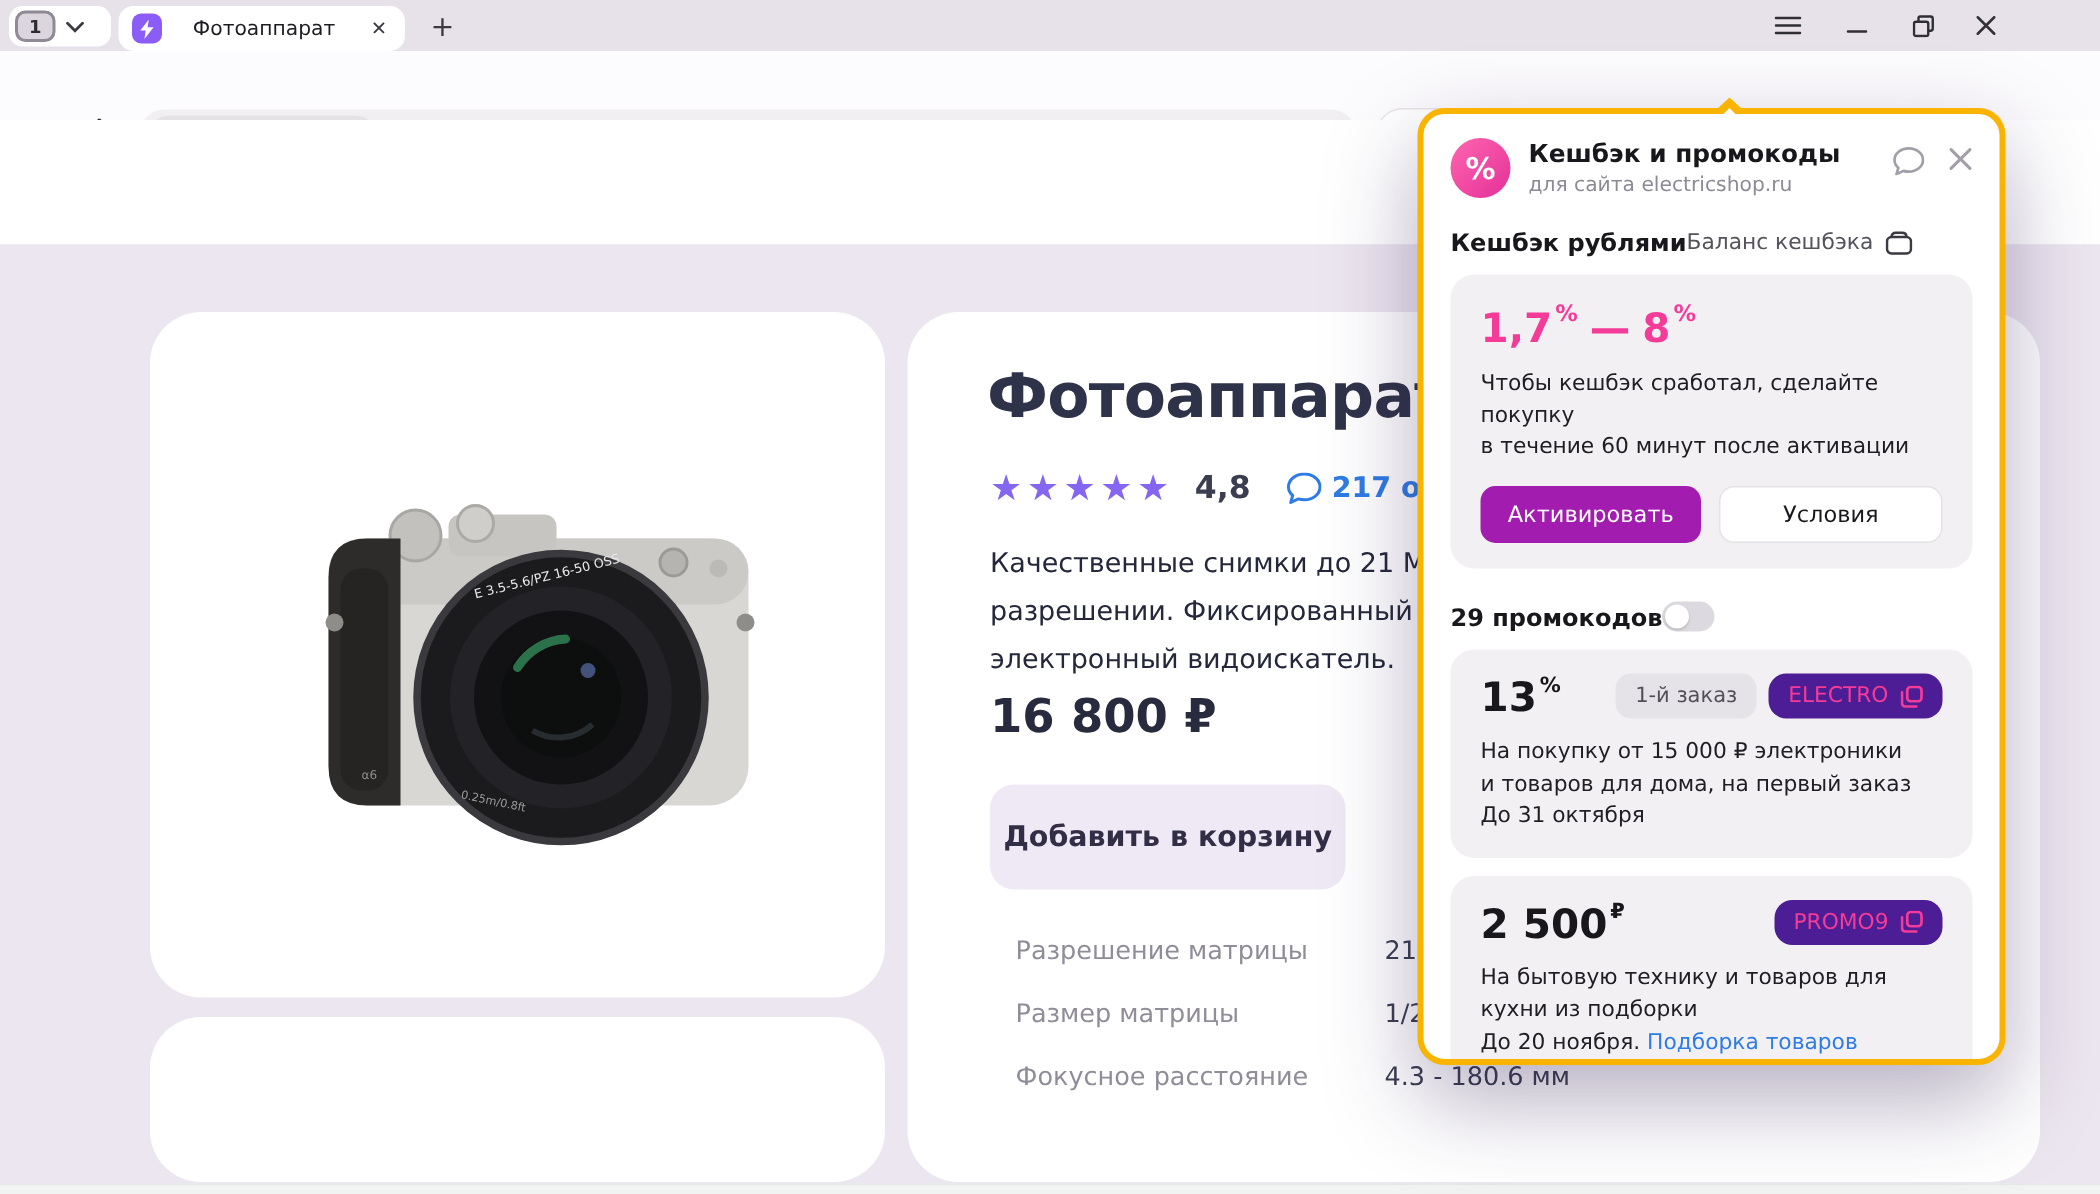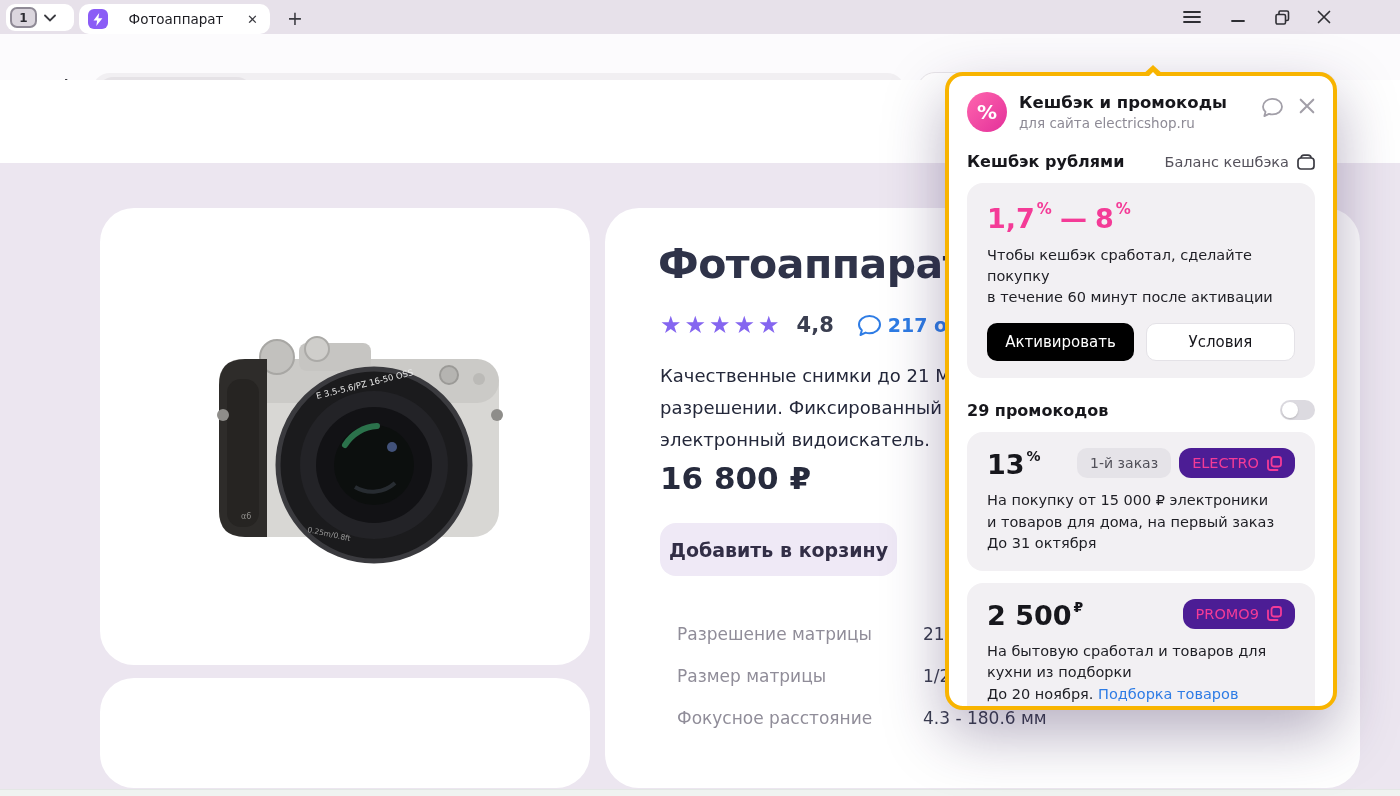--- a/index.html
+++ b/index.html
@@ -45,48 +45,48 @@
   .card-related { left:100px; top:515px; width:490px; height:110px; }
 
   .p-title { position:absolute; left:53px; top:32px; font-size:41px; font-weight:800; color:#2F3349; letter-spacing:-0.5px; }
   .p-rating { position:absolute; left:55px; top:103px; display:flex; align-items:center; gap:10px; }
   .stars { font-size:24px; color:#8566F0; letter-spacing:3px; }
   .rating-val { font-size:21px; font-weight:700; color:#3A3E50; margin-left:4px; }
   .reviews { display:flex; align-items:center; gap:7px; margin-left:14px; }
   .reviews span { font-size:19px; font-weight:700; color:#2E7CE5; white-space:nowrap; }
   .p-desc { position:absolute; left:55px; top:152px; font-size:18px; line-height:32px; color:#24283A; white-space:nowrap; }
   .p-price { position:absolute; left:55px; top:252px; font-size:31px; font-weight:800; color:#272B3D; }
-  .p-cart { position:absolute; left:55px; top:315px; width:237px; height:53px; border-radius:16px; background:#EFE9F6; border:none; font-family:inherit; font-size:19px; font-weight:700; color:#322E46; }
+  .p-cart { position:absolute; left:55px; top:315px; width:237px; height:70px; border-radius:16px; background:#EFE9F6; border:none; font-family:inherit; font-size:19px; font-weight:700; color:#322E46; }
   .p-specs { position:absolute; left:55px; top:405px; width:560px; }
   .spec-row { display:flex; height:42px; align-items:center;margin-left:17px; }
   .spec-row .lbl { width:246px; font-size:17px; color:#908D99; }
   .spec-row .val { font-size:17px; color:#3A3E50; }
   .bottom-strip { position:absolute; left:0; top:789px; width:1400px; height:7px; background:#F0F3F1; border-top:1px solid #E3E7E5; }
 
   
   .popup { position:absolute; left:945px; top:72px; width:392px; height:638px; background:#fff; border:4px solid #F8B400; border-radius:18px; box-shadow:0 24px 60px rgba(50,30,80,.35); }
   .notch { position:absolute; top:-11px; left:192px; width:0; height:0; border-left:12px solid transparent; border-right:12px solid transparent; border-bottom:11px solid #F8B400; }
   .notch-in { position:absolute; top:-4px; left:197px; width:0; height:0; border-left:7px solid transparent; border-right:7px solid transparent; border-bottom:7px solid #fff; }
   .popup-body { width:100%; height:630px; overflow:hidden; padding:0 18px; }
   .pp-header { display:flex; align-items:flex-start; gap:12px; margin-top:16px; }
   .pp-icon { width:40px; height:40px; border-radius:50%; background:linear-gradient(135deg,#FF66AE,#E3309A); color:#fff; font-size:20px; font-weight:700; display:flex; align-items:center; justify-content:center; flex:none; }
   .pp-title { font-size:16.5px; font-weight:700; color:#17171C; margin-top:1px; }
   .pp-sub { font-size:13.5px; color:#8D8A95; margin-top:3px; }
   .pp-hicons { margin-left:auto; display:flex; gap:16px; margin-top:6px; color:#A29FA8; }
-  .pp-row { display:flex; align-items:center; justify-content:space-between; margin-top:20px;gap:40px; }
+  .pp-row { display:flex; align-items:center; margin-top:20px; }
   .pp-row .bold { font-size:16px; font-weight:700; color:#17171C; }
   .balance { display:flex; align-items:center; gap:8px; font-size:14.5px; color:#55525C; }
   .gcard { background:#F2F0F3; border-radius:16px; margin-top:12px; padding:17px 20px; }
   .rate { color:#F43B97; font-size:27px; font-weight:700; }
   .rate sup { font-size:15px; font-weight:700; vertical-align:14px; margin-left:2px; }
   .rate .dash { margin:0 8px; }
   .note { font-size:14.5px; line-height:21px; color:#1E1E24; margin-top:11px; }
   .btnrow { display:flex; gap:12px; margin-top:15px; }
   .btn { flex:1; height:38px; border-radius:10px; font-family:inherit; font-size:15px; display:flex; align-items:center; justify-content:center; }
-  .btn-dark { background:#000000; color:#fff; font-weight:500; border:none; }
+  .btn-dark { background:#a21caf; color:#fff; font-weight:500; border:none; }
   .btn-light { background:#fff; color:#17171C; border:1px solid #E4E2E7; }
   .toggle-wrap { display:flex; align-items:center; gap:10px; font-size:14.5px; color:#55525C; }
   .toggle { width:35px; height:20px; border-radius:10px; background:#DCDAE0; position:relative; }
   .toggle .knob { position:absolute; left:2px; top:2px; width:16px; height:16px; border-radius:50%; background:#fff; box-shadow:0 1px 2px rgba(0,0,0,.18); }
   .promo-head { display:flex; align-items:flex-start; }
   .amount { font-size:27px; font-weight:700; color:#17171C; }
   .amount sup { font-size:14px; font-weight:700; vertical-align:13px; margin-left:2px; }
   .chiprow { margin-left:auto; display:flex; gap:8px; }
   .tagchip { background:#E5E3E8; color:#515059; border-radius:10px; padding:7px 13px; font-size:14px; }
   .codechip { background:#4c1d95; color:#F43B97; border-radius:12px; padding:7px 13px; font-size:14.5px; display:flex; align-items:center; gap:8px; }
@@ -365,20 +365,20 @@
           <span class="codechip">
             <span>PROMO9</span>
             <svg width="15" height="15" viewBox="0 0 15 15">
                 <rect x="4.5" y="1" width="9.5" height="9.5" rx="2.4" stroke="#F43B97" stroke-width="1.8" fill="none"></rect>
                 <path d="M10.5 14 H3.4 Q1 14 1 11.6 V4.5" stroke="#F43B97" stroke-width="1.8" fill="none" stroke-linecap="round"></path>
               </svg>
           </span>
         </span>
       </div>
       <div class="plines">
-        <div>На бытовую сработал и товаров для</div>
+        <div>На бытовую технику и товаров для</div>
         <div>кухни из подборки</div>
         <div><span>До 20 ноября.</span> <span class="plink">Подборка товаров</span></div>
       </div>
     </div>
 
   </div>
 </div>
 
 </body></html>

